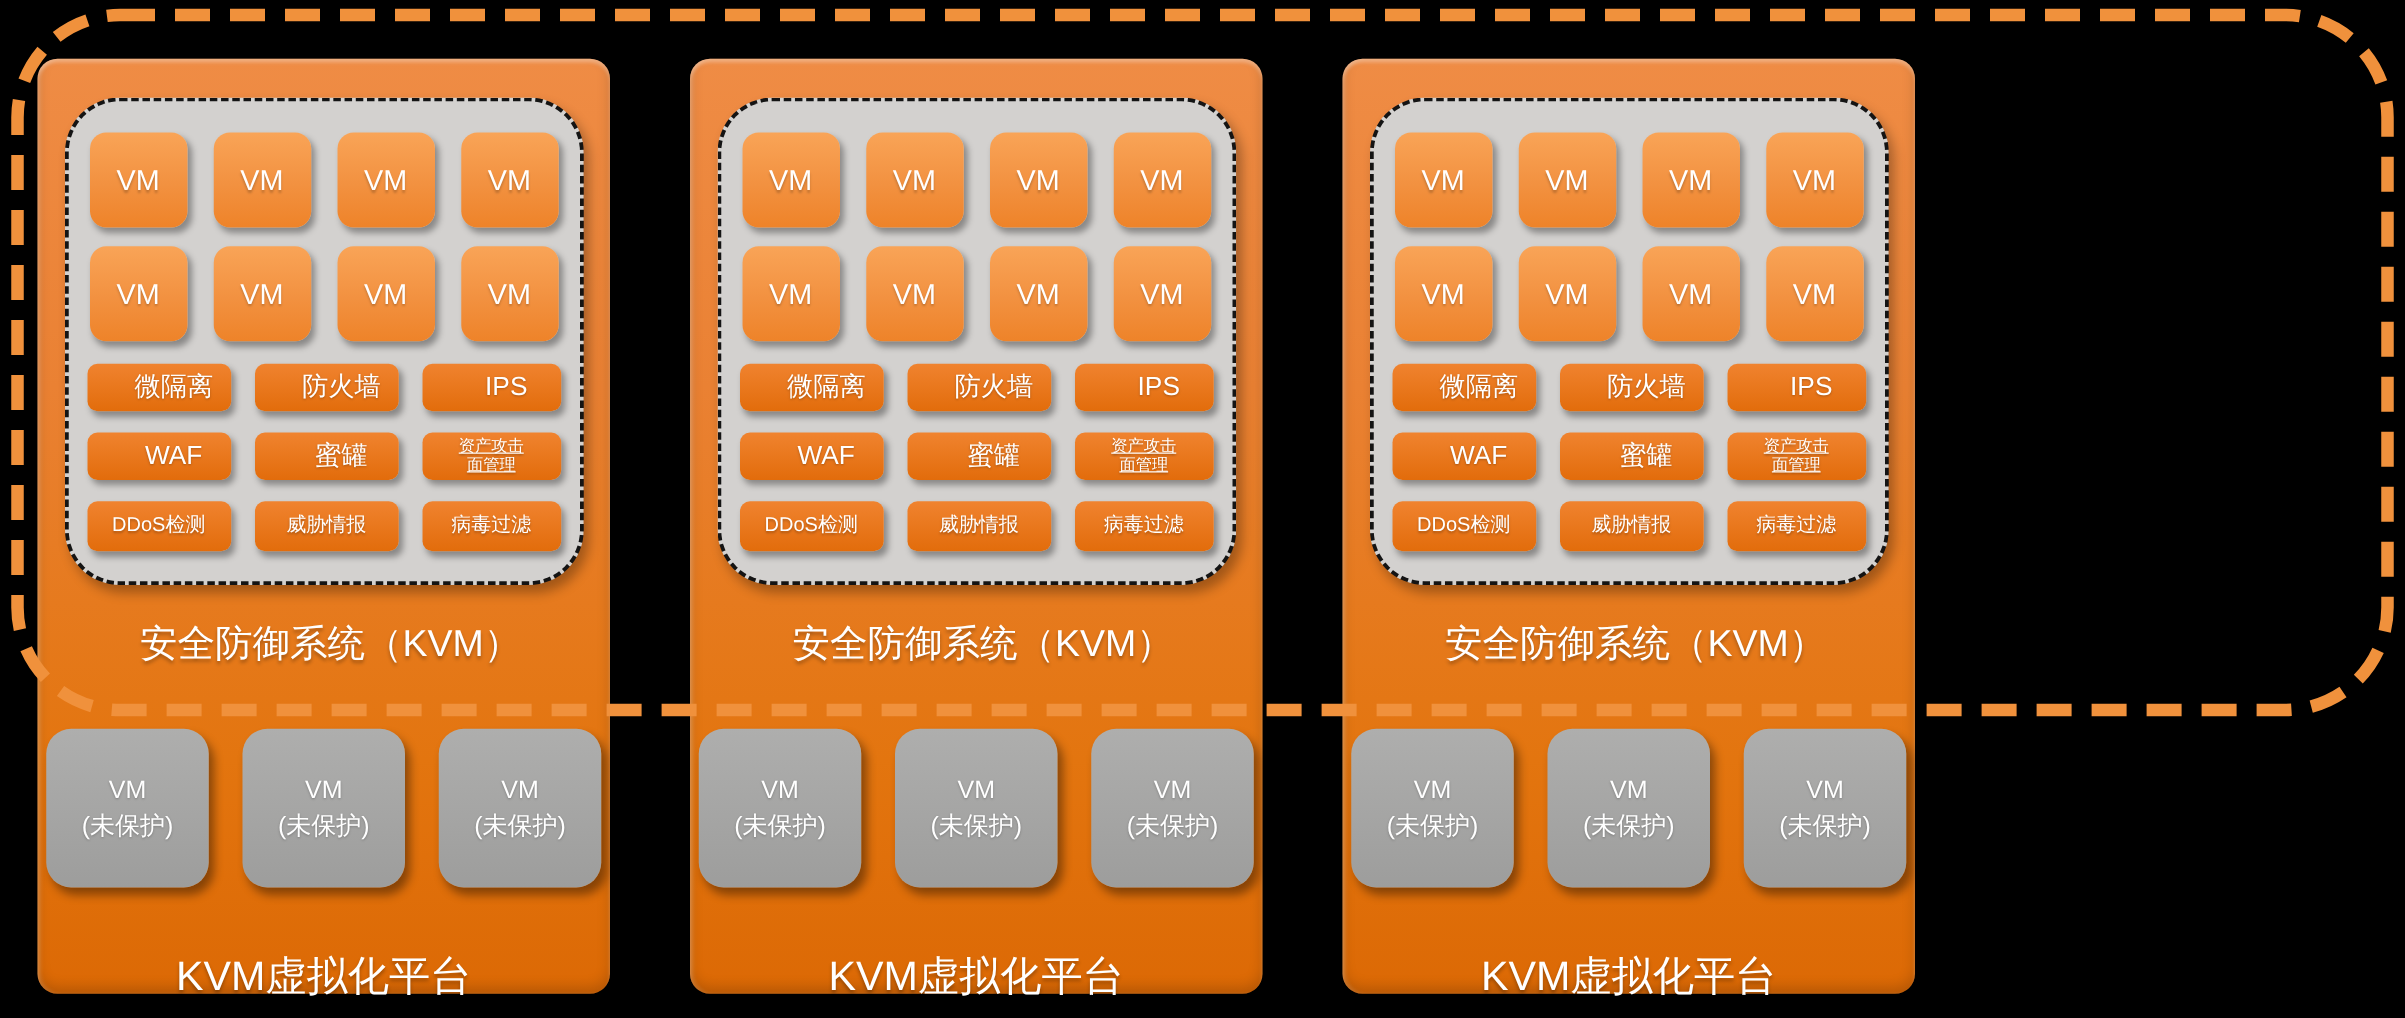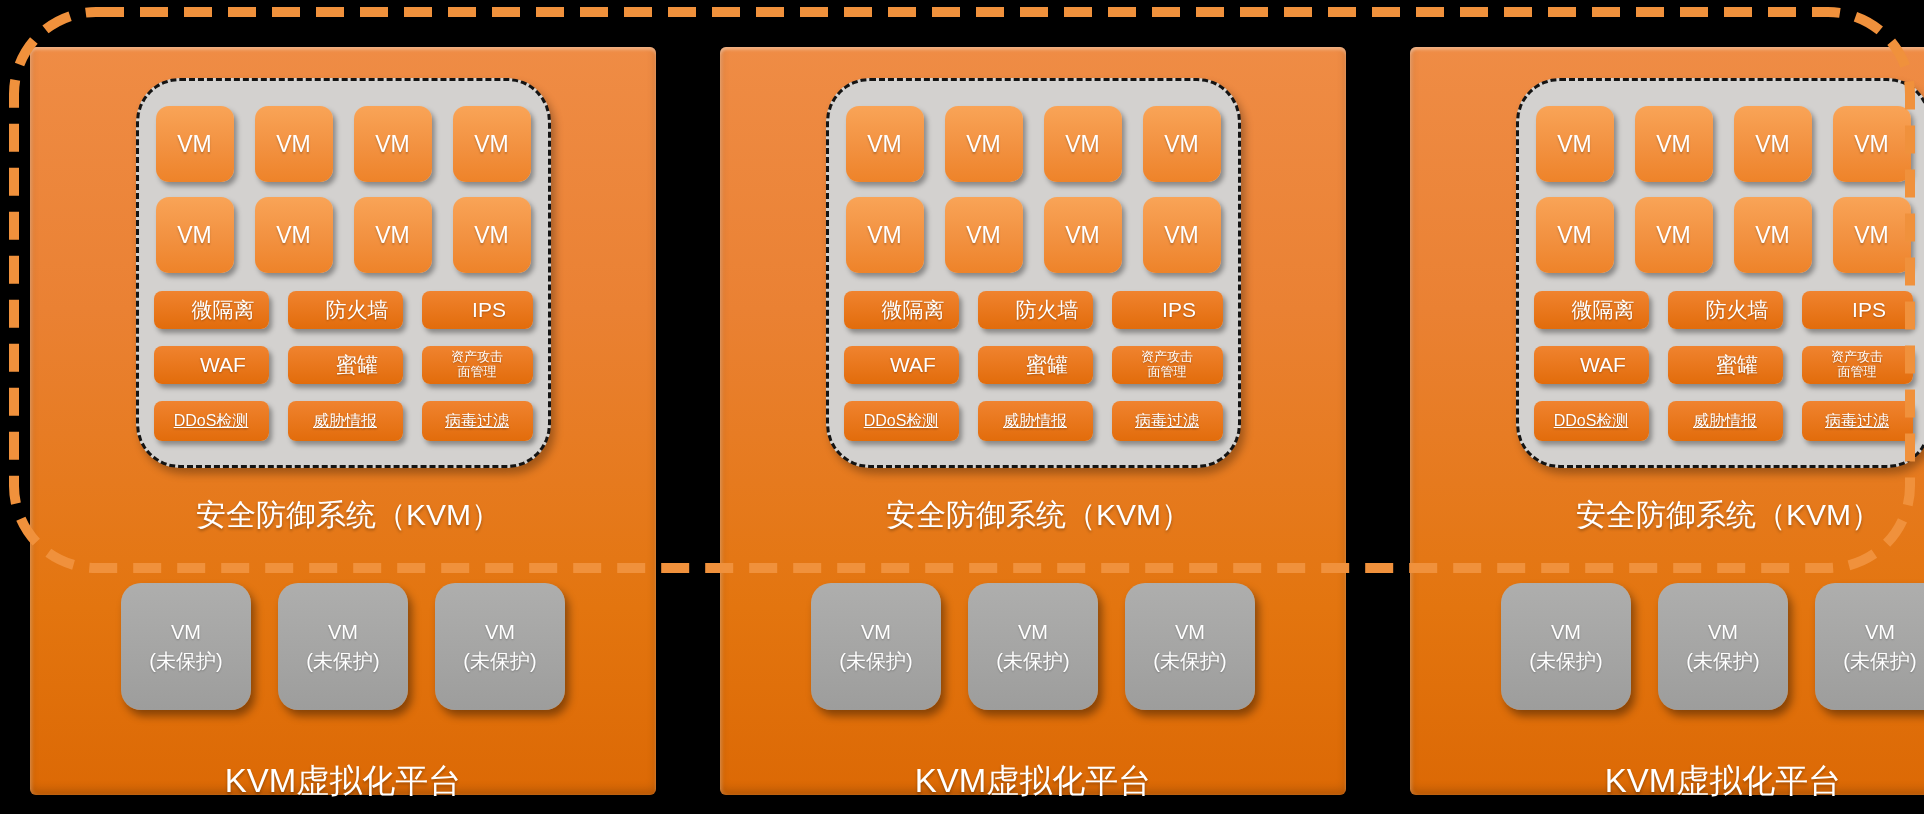--- a/index.html
+++ b/index.html
@@ -20,22 +20,22 @@
   }
 
   
   .panels-row {
     position: absolute; left: 30px; top: 47px;
     display: flex; gap: 64px; z-index: 1;
   }
 
   .panel {
     position: relative;
-    width: 626px; height: 748px;
-    border-radius: 6px;
+    width: 458px; height: 748px;
+    border-radius: 16px;
     background: linear-gradient(180deg, #EF8C45 0%, #EA8133 35%, #E3750F 75%, #DC6905 100%);
     box-shadow: inset 0 3px 3px rgba(255,255,255,0.30),
                 inset 3px 0 3px rgba(255,255,255,0.12),
                 inset 0 -5px 10px rgba(0,0,0,0.18),
                 0 8px 14px rgba(0,0,0,0.55);
   }
 
   
   .inner-box {
     box-sizing: border-box;
@@ -75,22 +75,22 @@
     background: linear-gradient(180deg, #F0832F 0%, #E9762А 40%, #E26C0B 100%);
     background: linear-gradient(180deg, #F0832F 0%, #E26C0B 100%);
     color: #FFFFFF;
     display: flex; flex-direction: column;
     align-items: center; justify-content: center;
     box-shadow: 3px 4px 5px rgba(0,0,0,0.35);
     text-shadow: 0 1px 2px rgba(0,0,0,0.28);
     line-height: 1.15;
   }
   .tool[data-size="lg"] { font-size: 21px; padding-left: 24px; }
-  .tool[data-size="md"] { font-size: 16px; text-decoration: underline; }
-  .tool[data-size="sm"] { font-size: 13px; }
+  .tool[data-size="md"] { font-size: 16px; }
+  .tool[data-size="sm"] { font-size: 13px; text-decoration: underline; }
   .tool-line2:empty { display: none; }
 
   .defense-label {
     position: absolute; left: 0; right: 0; top: 448px;
     text-align: center;
     color: #FFFFFF; font-size: 30px;
     text-shadow: 0 2px 3px rgba(0,0,0,0.30);
     margin-left: 11px;
   }
 

